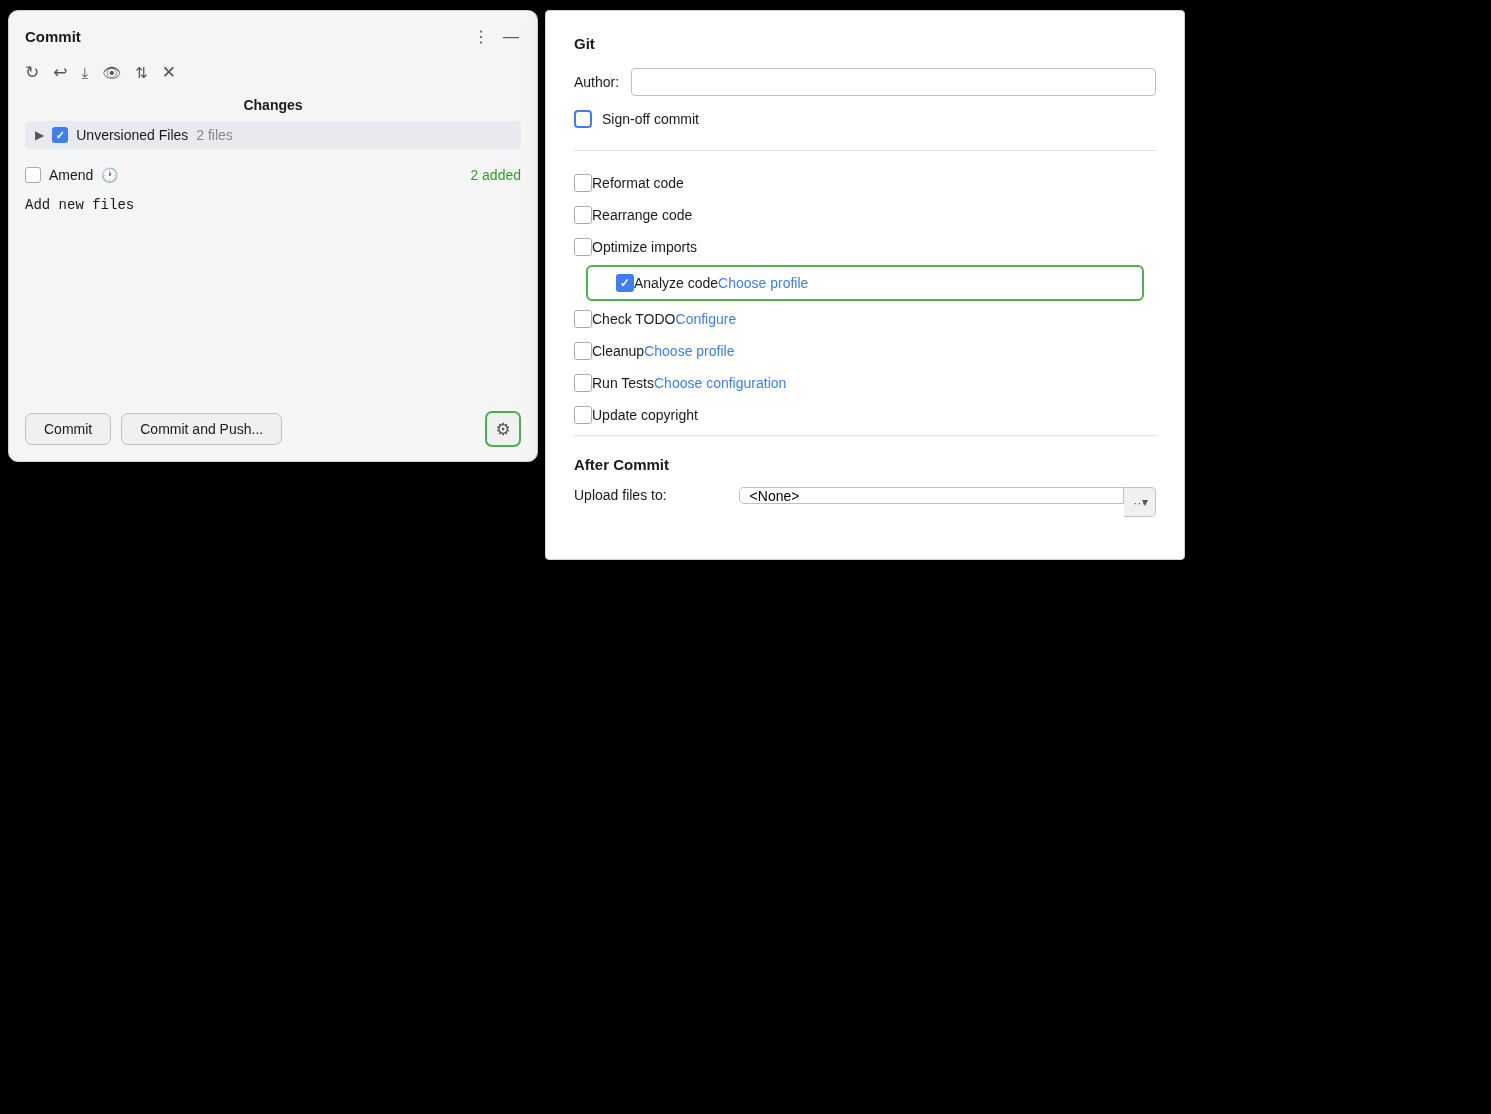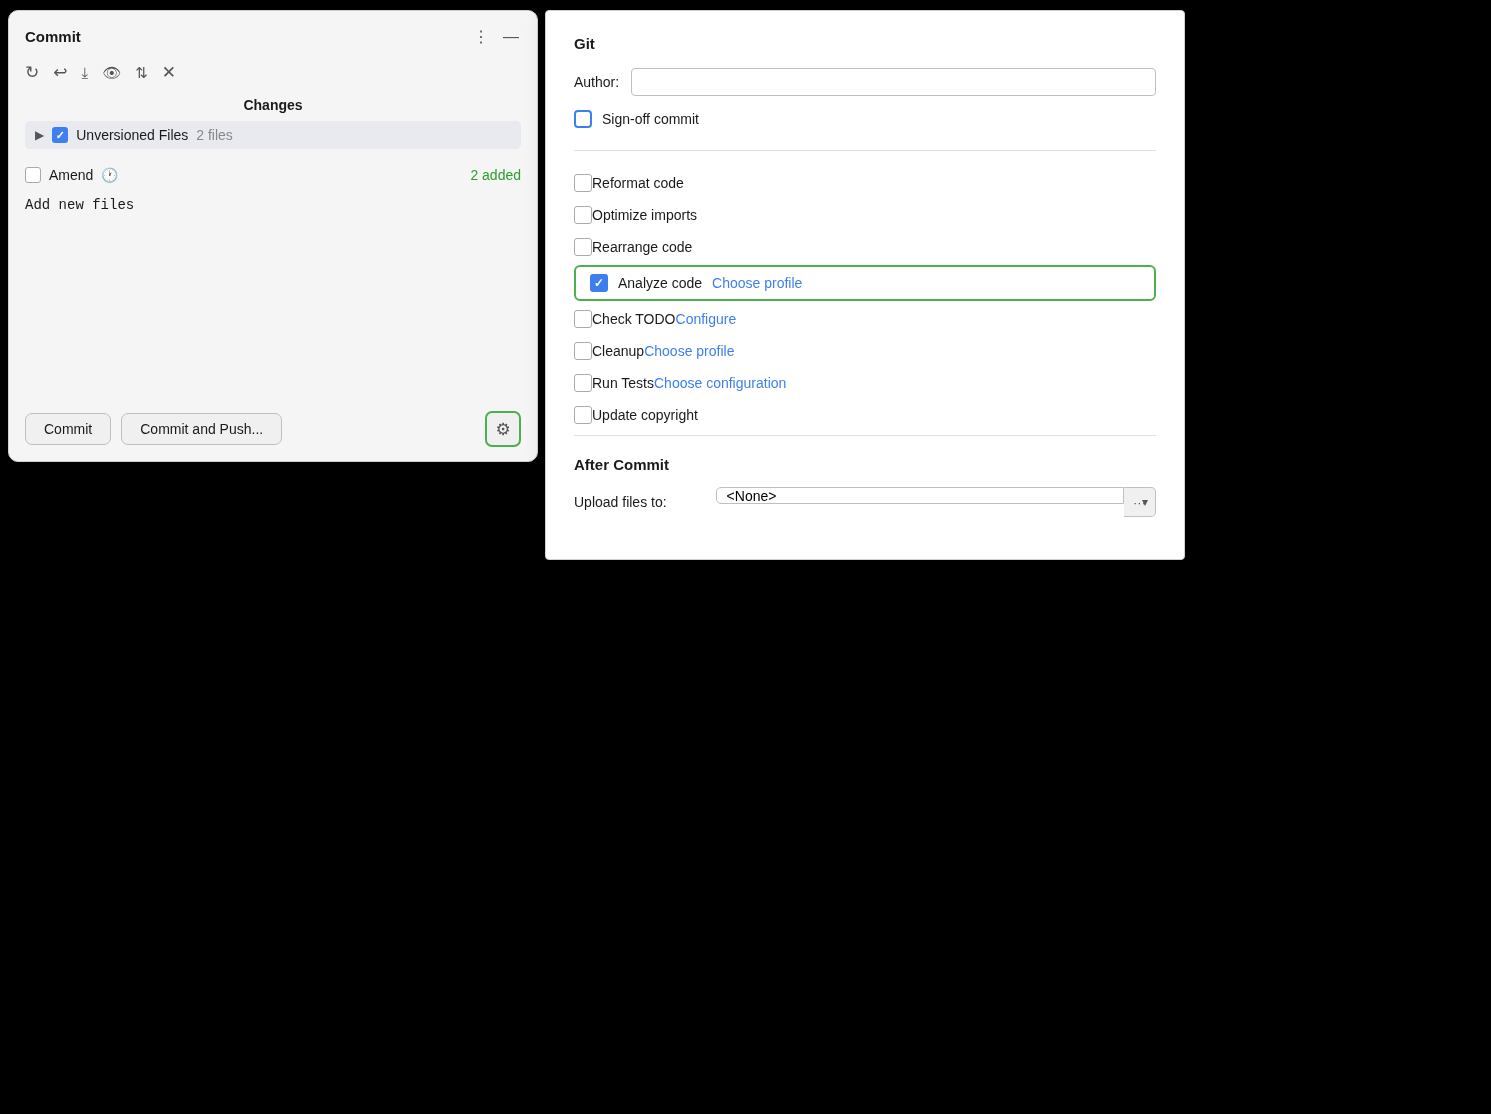--- a/index.html
+++ b/index.html
@@ -286,25 +286,24 @@
     .check-item-link {
       font-size: 14px;
       color: #3d7fef;
       cursor: pointer;
       text-decoration: none;
     }
 
     .analyze-row {
       display: flex;
       align-items: center;
-      gap: 10px;
-      padding: 7px 14px;
+      padding: 7px 28px;
       border: 2px solid #4caf50;
       border-radius: 6px;
-      margin: 2px 0;
+      margin: 2px 12px;
     }
 
     .checkbox-checked-blue {
       width: 18px;
       height: 18px;
       background: #3d7fef;
       border-radius: 3px;
       display: flex;
       align-items: center;
       justify-content: center;
@@ -326,22 +325,21 @@
       background: white;
       flex-shrink: 0;
     }
 
     .after-commit-section {
       margin-top: 20px;
     }
 
     .upload-row {
       display: flex;
-      align-items: center;
-      gap: 5px;
+      gap: 28px;
       margin-bottom: 14px;
     }
 
     .upload-label {
       font-size: 14px;
       color: #1a1a1a;
       white-space: nowrap;
     }
 
     .select-wrapper {
@@ -478,26 +476,26 @@
   <hr class="divider">
 
 
   <div class="check-item">
     <div class="checkbox-unchecked"></div>
     <span class="check-item-label">Reformat code</span>
   </div>
 
   <div class="check-item">
     <div class="checkbox-unchecked"></div>
+    <span class="check-item-label">Rearrange code</span>
+  </div>
+
+  <div class="check-item">
+    <div class="checkbox-unchecked"></div>
     <span class="check-item-label">Optimize imports</span>
-  </div>
-
-  <div class="check-item">
-    <div class="checkbox-unchecked"></div>
-    <span class="check-item-label">Rearrange code</span>
   </div>
 
   <div class="analyze-row">
     <div class="checkbox-checked-blue"></div>
     <span class="check-item-label">Analyze code</span>
     <a class="check-item-link" href="#">Choose profile</a>
   </div>
 
   <div class="check-item">
     <div class="checkbox-unchecked"></div>

